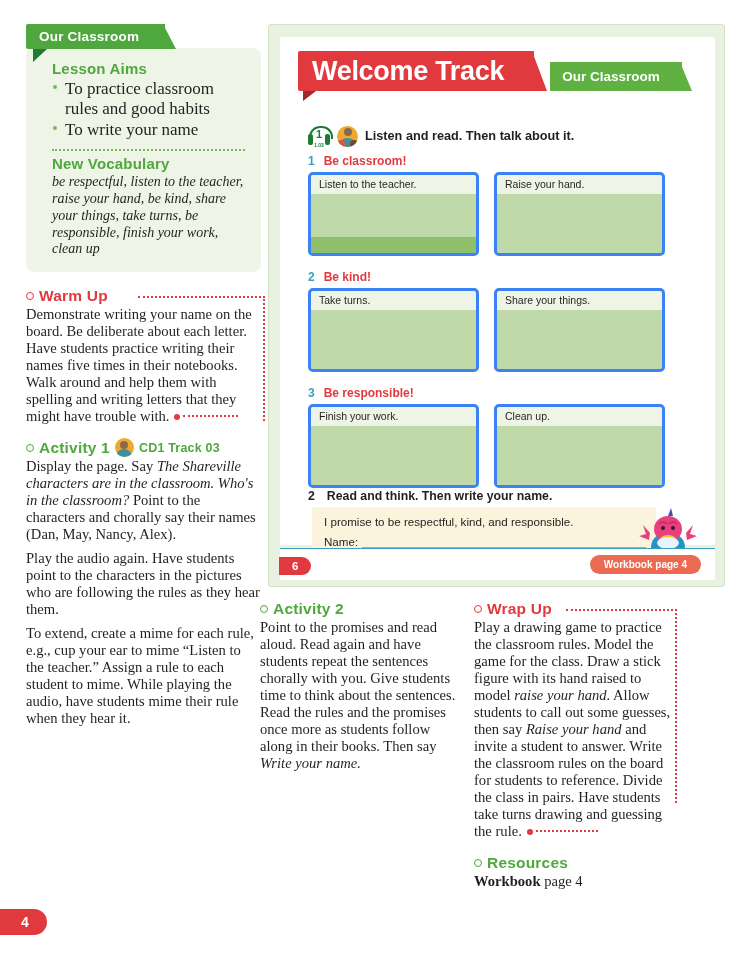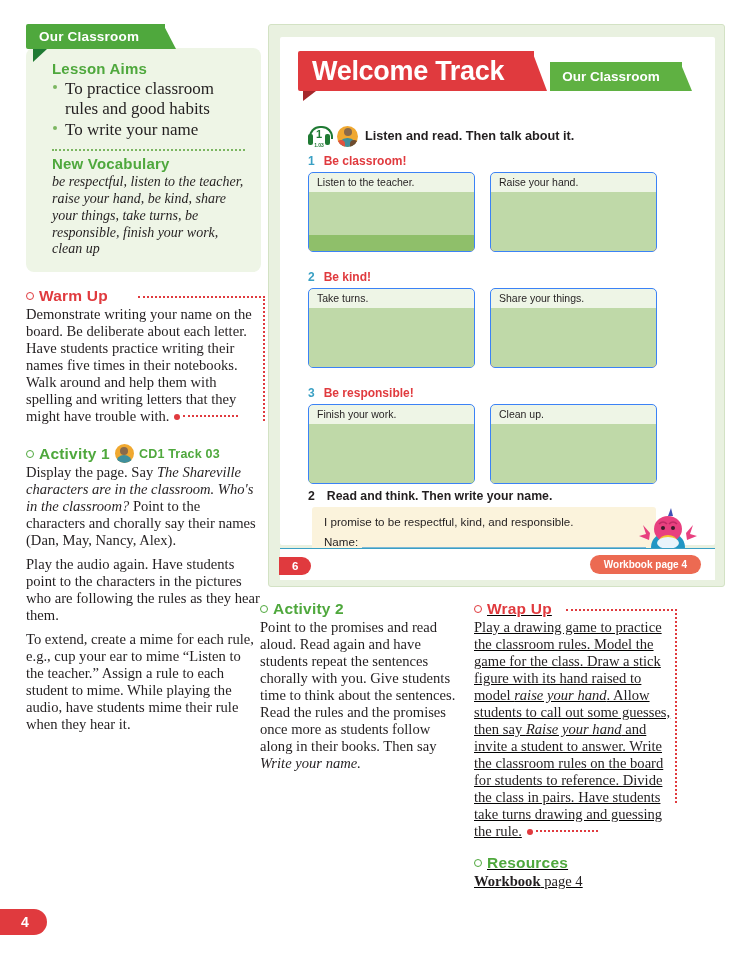--- a/index.html
+++ b/index.html
@@ -48,21 +48,21 @@
     border-radius:50%;background:#7bb661;
   }
   .dot-rule{
     border-top:2px dotted #7bb661;margin:9px 0 4px 0;height:0;
   }
   .vocab{
     font-style:italic;font-size:14px;line-height:1.2;color:#231f20;
   }
 
   
-  .sec{margin-top:19px;position:relative;}
+  .sec{margin-top:13px;position:relative;}
   .sec-head{
     font-family:"Liberation Sans",sans-serif;font-weight:bold;font-size:15.5px;
     letter-spacing:.2px;display:flex;align-items:center;gap:5px;
   }
   .sec-head .ring{
     width:6px;height:6px;border-radius:50%;border:1.6px solid currentColor;
     display:inline-block;
   }
   .red-head{color:#e03a3e;}
   .green-head{color:#4fa83d;}
@@ -151,21 +151,21 @@
 
   .rule-group{position:absolute;left:28px;width:400px;}
   .rule-title{
     font-family:"Liberation Sans",sans-serif;font-weight:bold;font-size:12px;
     margin-bottom:4px;display:flex;gap:9px;
   }
   .rule-num{color:#3aa0c4;}
   .rule-name{color:#e03a3e;}
   .card-row{display:flex;gap:15px;}
   .pic-card{
-    width:165px;height:78px;border:1px solid #3b82f6;border-radius:5px;
+    width:165px;height:78px;border:3px solid #3b82f6;border-radius:5px;
     background:#eef5e6;overflow:hidden;position:relative;
   }
   .pic-cap{
     font-family:"Liberation Sans",sans-serif;font-size:10.5px;color:#231f20;
     padding:3px 0 0 8px;position:relative;z-index:3;
   }
   .scene{position:absolute;left:0;right:0;bottom:0;height:59px;overflow:hidden;}
   .sky{position:absolute;inset:0;background:#bfd9a8;}
   .floor{position:absolute;left:0;right:0;bottom:0;height:16px;background:#8fbf6a;}
 
@@ -191,21 +191,21 @@
   }
   .wb-badge{
     position:absolute;right:14px;bottom:6px;background:#ec6a52;color:#fff;
     font-family:"Liberation Sans",sans-serif;font-weight:bold;font-size:10px;
     padding:4px 14px;border-radius:11px;
   }
 
   
   .bcol{position:absolute;top:600px;width:197px;}
   .bcol.a{left:260px;}
-  .bcol.b{left:474px;text-decoration:underline;}
+  .bcol.b{left:474px;}
 
   .page-num-bl{
     position:absolute;left:-1px;bottom:28px;background:#e03a3e;color:#fff;
     font-family:"Liberation Sans",sans-serif;font-weight:bold;font-size:14px;
     padding:5px 18px 5px 22px;border-radius:0 13px 13px 0;
   }
 </style>
 </head>
 <body>
 

